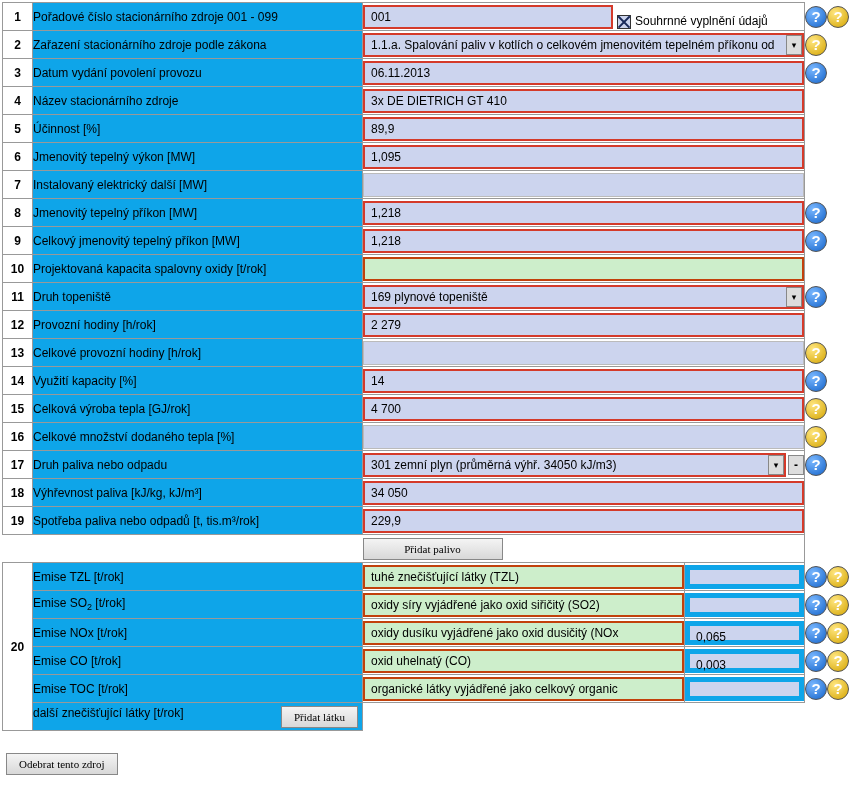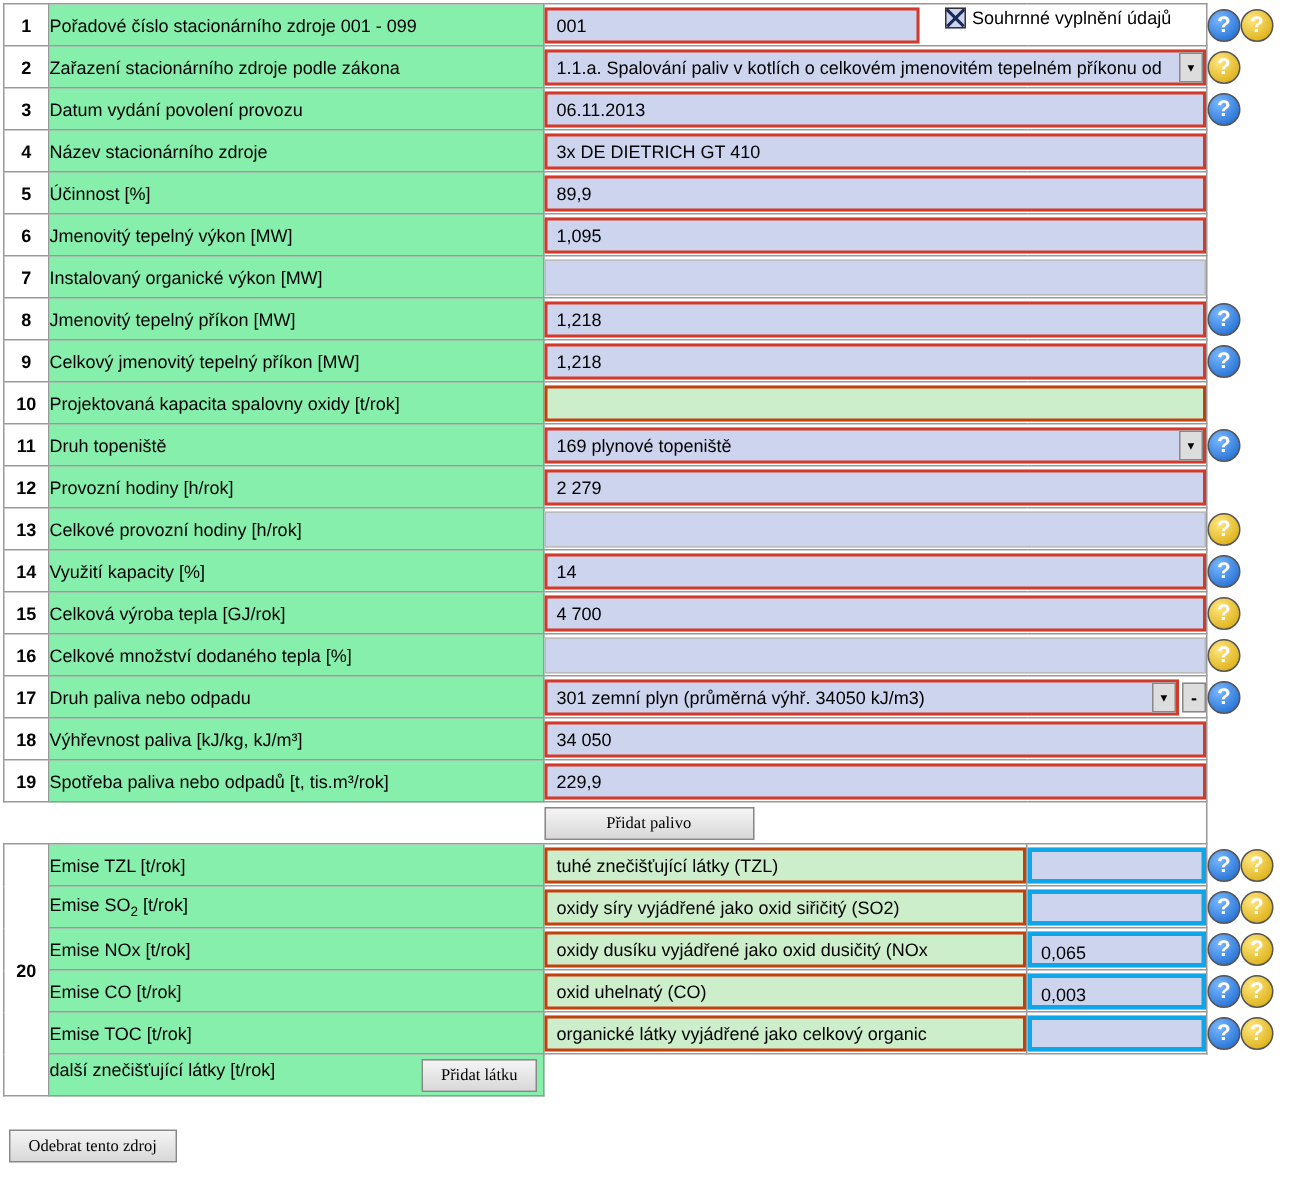--- a/index.html
+++ b/index.html
@@ -24,21 +24,21 @@
   }
   td.num {
     width: 30px;
     text-align: center;
     font-weight: bold;
     background: #fff;
   }
   td.label {
     width: 330px;
     padding-left: 6px;
-    background: #86efac;
+    background: #0ea5e9;
   }
   td.value {
     padding: 2px;
     position: relative;
   }
   .field {
     background: #ccd4ee;
     border: 2px solid #d43a2a;
     height: 24px;
     line-height: 20px;
@@ -129,25 +129,25 @@
     content: '';
     position: absolute;
     background: #1a2a5a;
     height: 1.5px;
     width: 16px;
     top: 5px;
     left: -2px;
   }
   .chk.checked::before { transform: rotate(45deg); }
   .chk.checked::after  { transform: rotate(-45deg); }
-  .row1-flex { display:flex; align-items:flex-start; gap:17px;}
+  .row1-flex { display:flex; align-items:flex-end; gap:4px;}
   .row1-flex .field { flex: 0 0 250px;}
   .row1-flex .chk-lab { flex:1; font-size:12px;}
   .emise-val { width: 120px; padding:2px;}
-  .emise-val .inner { background:#ccd4ee; border:3px solid #0ea5e9; height:24px; line-height:22px; padding:0 6px;}
+  .emise-val .inner { background:#ccd4ee; border:5px solid #0ea5e9; height:24px; line-height:22px; padding:0 6px;}
   .pridat-latku-btn {
     float: right;
     margin-right: 4px;
   }
   .footer-btn { margin: 22px 6px 10px 6px;}
   .sub { font-size:9px; vertical-align: sub;}
 </style>
 </head>
 <body>
 
@@ -211,21 +211,21 @@
   <td class="num">6</td>
   <td class="label">Jmenovitý tepelný výkon     [MW]</td>
   <td class="value" colspan="2">
           <div class="field">1,095</div>
         </td>
   <td class="icons"></td>
 </tr>
 
 <tr>
   <td class="num">7</td>
-  <td class="label">Instalovaný organické výkon     [MW]</td>
+  <td class="label">Instalovaný elektrický další     [MW]</td>
   <td class="value" colspan="2">
           <div class="field noborder"></div>
         </td>
   <td class="icons"></td>
 </tr>
 
 <tr>
   <td class="num">8</td>
   <td class="label">Jmenovitý tepelný příkon     [MW]</td>
   <td class="value" colspan="2">

